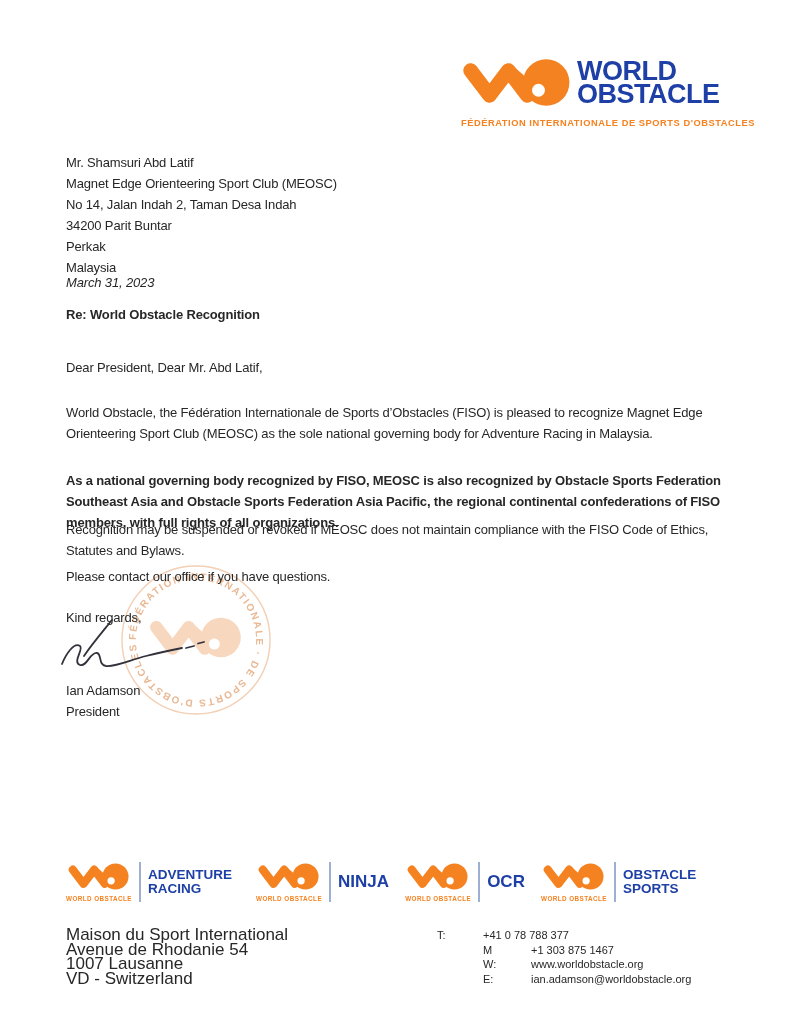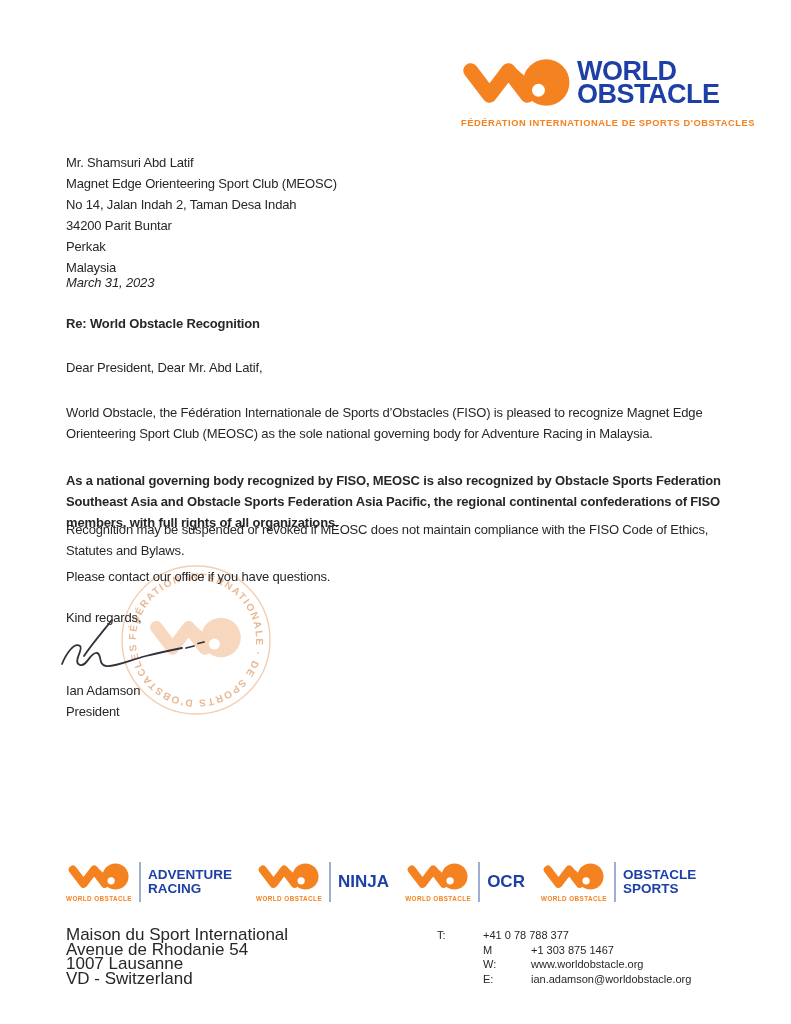--- a/index.html
+++ b/index.html
@@ -11,21 +11,21 @@
   .logo-block{position:absolute;top:55px;right:66px;width:264px;}
   .logo-row{display:flex;align-items:center;}
   .wo-mark-lg{width:112px;height:55px;flex:0 0 auto;}
   .brand-name{margin-left:4px;color:#1d3fa6;font-weight:bold;font-size:27px;line-height:23px;letter-spacing:-0.5px;}
   .tagline{margin-top:8px;color:#f58220;font-weight:bold;font-size:9.3px;letter-spacing:0.55px;white-space:nowrap;}
   
   .abs{position:absolute;left:66px;width:668px;z-index:1;}
   .txt{font-size:13px;line-height:21px;letter-spacing:-0.15px;}
   .recipient{top:152px;}
   .date{top:272px;font-style:italic;}
-  .subject{top:313px;font-weight:bold;}
+  .subject{top:304px;font-weight:bold;}
   .salutation{top:357px;}
   .p1{top:389px;} .p2{top:457px;font-weight:bold;} .p3{top:506px;} .p4{top:553px;}
   .valediction{top:607px;}
   .signer{top:680px;}
   
   .seal{position:absolute;left:112px;top:556px;width:168px;height:168px;z-index:0;opacity:0.85;}
   .seal-ring{fill:none;stroke:#e6a06a;stroke-width:1.4;opacity:0.6;}
   .seal-text{fill:#dc8f55;font-size:10px;font-weight:bold;letter-spacing:1.6px;opacity:0.75;
              font-family:"Liberation Sans", sans-serif;}
   .signature{position:absolute;left:54px;top:612px;width:160px;height:64px;z-index:2;}

